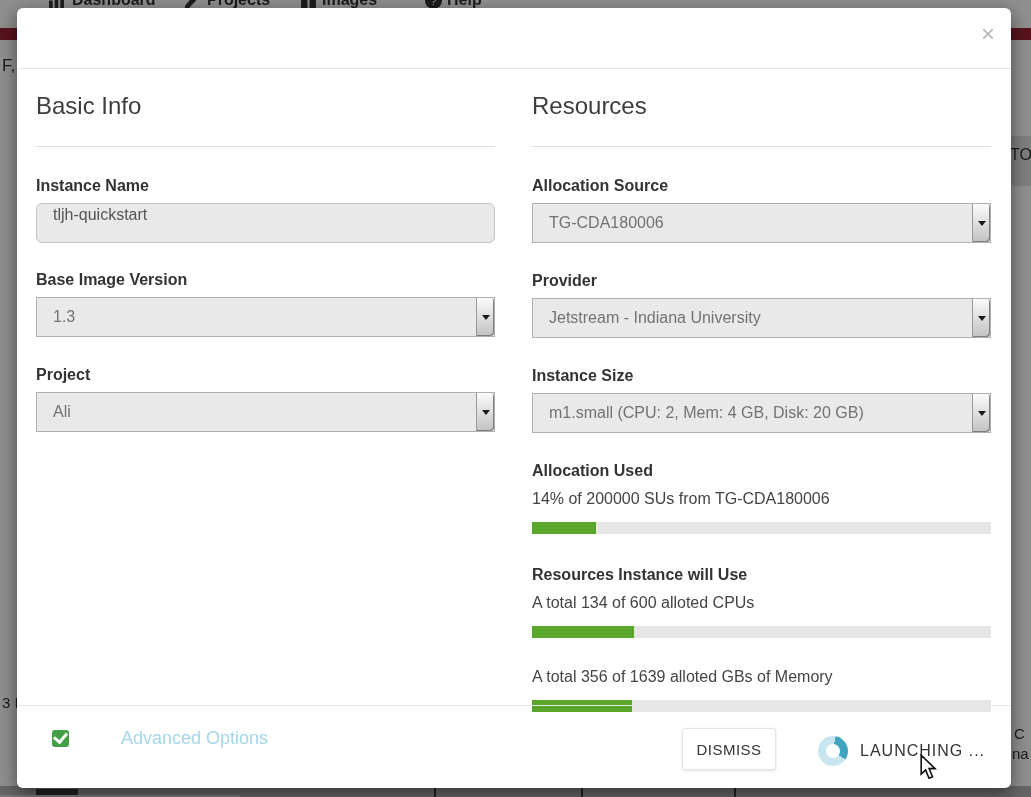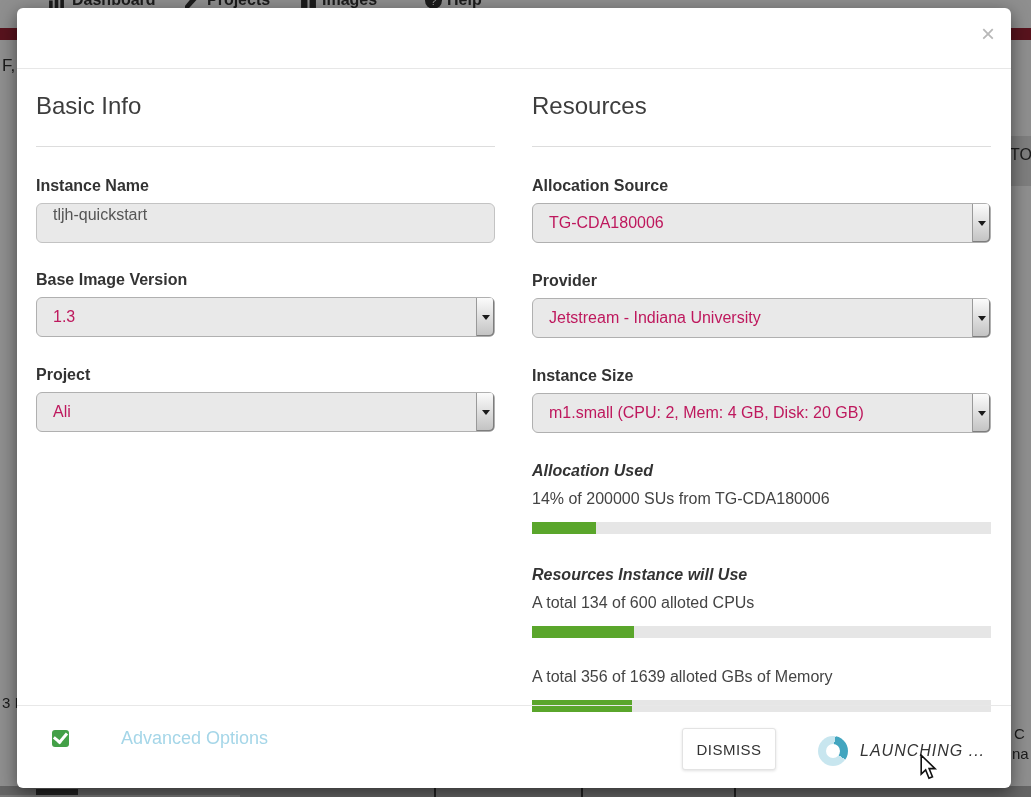--- a/index.html
+++ b/index.html
@@ -34,35 +34,35 @@
   .section-heading{font-size:24px;font-weight:400;color:#3d3d3d;padding-bottom:26px;border-bottom:1px solid #ddd;margin:0 0 30px 0;}
   .field-label{font-size:16px;font-weight:700;color:#333;margin:0 0 8px 0;}
   .text-input{
     box-sizing:border-box;width:100%;height:40px;margin:0 0 28px 0;
     background:#e9e9e9;border:1px solid #c3c3c3;border-radius:6px;
     padding:0 0 16px 16px;font-size:16px;color:#555;outline:none;
     font-family:"Liberation Sans","DejaVu Sans",sans-serif;
   }
   .select{
     box-sizing:border-box;position:relative;width:100%;height:40px;margin:0 0 29px 0;
-    background:#e9e9e9;border:1px solid #b0b0b0;border-radius:6px;
-    font-size:16px;color:#be185d;cursor:pointer;
+    background:#e9e9e9;border:1px solid #b0b0b0;border-radius:0;
+    font-size:16px;color:#737373;cursor:pointer;
   }
   .select-value{position:absolute;left:16px;top:10px;white-space:nowrap;overflow:hidden;max-width:410px;}
   .select-strip{
     position:absolute;top:0;right:0;bottom:0;width:17px;
     background:linear-gradient(to bottom,#fbfbfb,#c2c2c2);
     border-left:1px solid #999;border-radius:0 4px 4px 0;
     box-shadow:inset -1px -1px 0 #7d7d7d;
   }
   .select-caret{
     position:absolute;top:17px;right:4px;width:0;height:0;
     border-left:4px solid transparent;border-right:4px solid transparent;border-top:5px solid #1a1a1a;
   }
-  .usage-label{font-size:16px;font-weight:700;color:#333;margin:0 0 10px 0;font-style:italic;}
+  .usage-label{font-size:16px;font-weight:700;color:#333;margin:0 0 10px 0;}
   .usage-text{font-size:16px;color:#444;margin:0 0 14px 0;}
   .progress-track{width:100%;height:12px;background:#e6e6e6;margin:0 0 32px 0;}
   .progress-fill{height:100%;background:#5aa62b;}
   
   .modal-footer{position:absolute;left:0;right:0;top:697px;bottom:0;border-top:1px solid #e8e8e8;}
   .adv-options{position:absolute;left:35px;top:22px;display:flex;align-items:center;cursor:pointer;gap:44px;}
   .check-icon{
     position:relative;width:17px;height:17px;background:#43a047;border-radius:3px;margin-right:8px;
   }
   .check-icon::after{
@@ -70,21 +70,21 @@
     border:solid #fff;border-width:0 3px 3px 0;transform:rotate(40deg);
   }
   .adv-label{font-size:18px;color:#a5d6e8;}
   .dismiss-btn{
     position:absolute;left:665px;top:22px;width:94px;height:42px;
     background:#fff;border:1px solid #e3e3e3;border-radius:3px;
     box-shadow:0 1px 3px rgba(0,0,0,.12);
     font-size:15px;font-weight:500;letter-spacing:.5px;color:#333;cursor:pointer;
     font-family:"Liberation Sans","DejaVu Sans",sans-serif;
   }
-  .launch-group{position:absolute;left:801px;top:30px;display:flex;align-items:center;font-style:italic;}
+  .launch-group{position:absolute;left:801px;top:30px;display:flex;align-items:center;}
   .spinner{
     position:relative;width:30px;height:30px;border-radius:50%;margin-right:12px;
     background:conic-gradient(from 10deg,#42a5bf 15deg 115deg,#c8e6ef 115deg 375deg);
   }
   .spinner::after{content:"";position:absolute;inset:8px;background:#fff;border-radius:50%;}
   .launch-label{font-size:16px;font-weight:500;letter-spacing:1px;color:#333;white-space:nowrap;}
   
   .cursor{position:absolute;left:916px;top:754px;z-index:10;}
 </style>
 </head>

